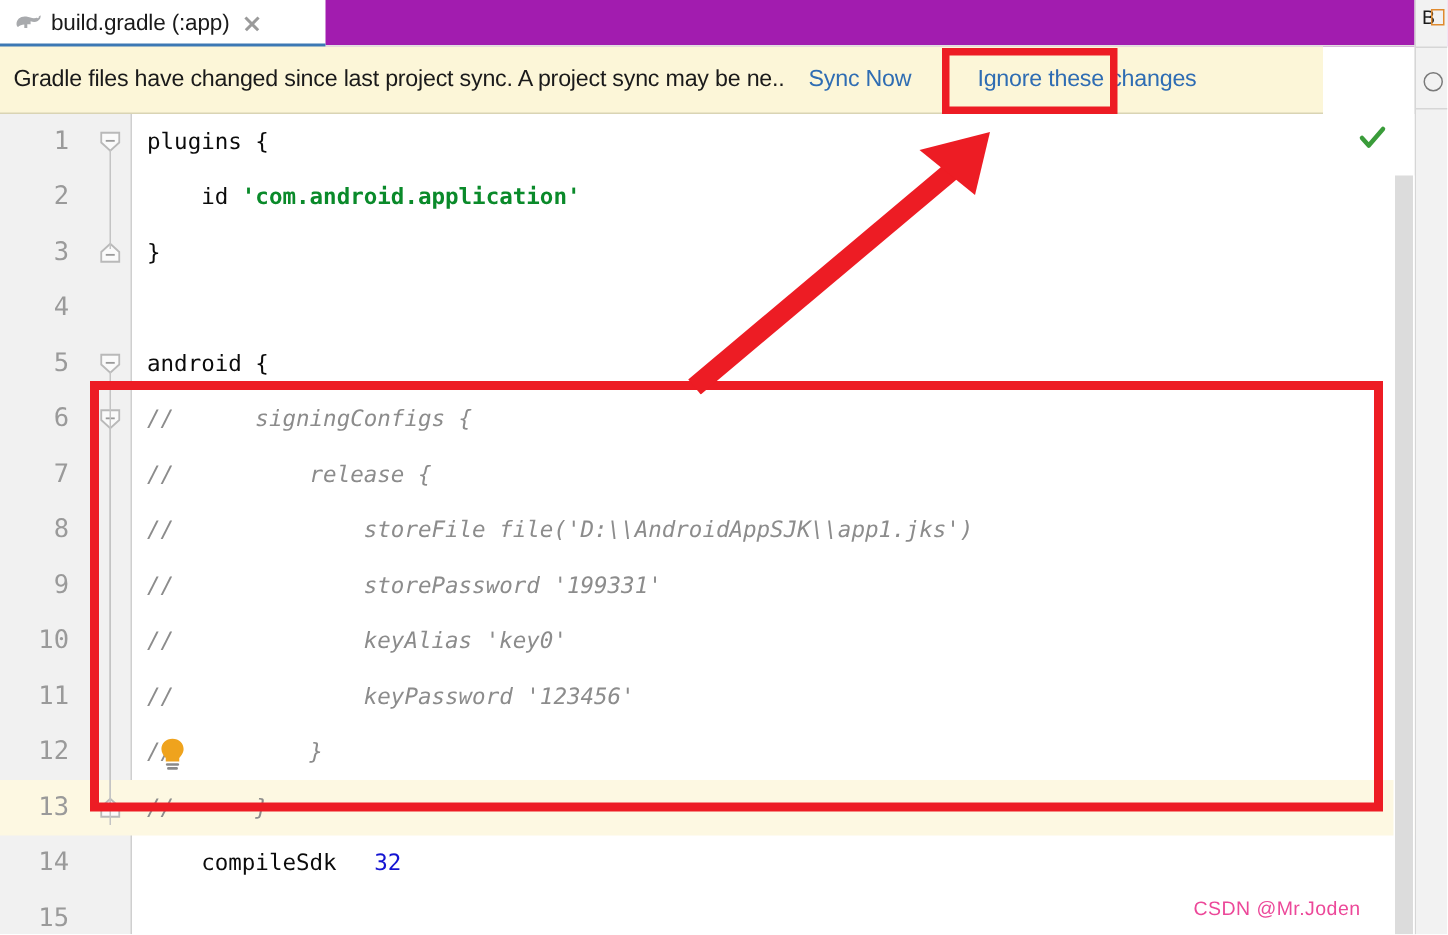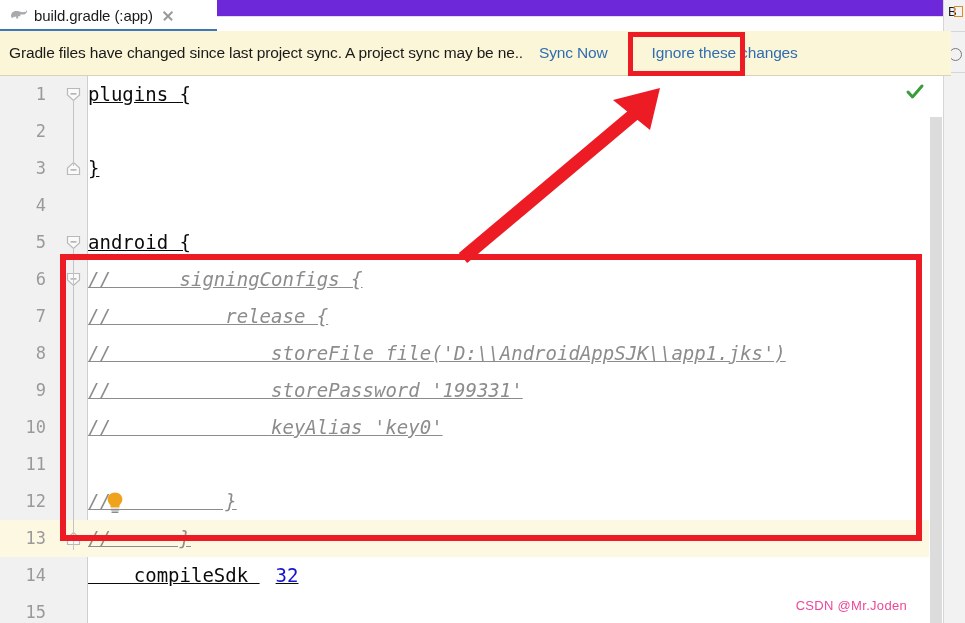--- a/index.html
+++ b/index.html
@@ -15,22 +15,22 @@
     width: 965px;
     height: 623px;
     overflow: hidden;
     background: #ffffff;
   }
 
   
   .tabbar {
     position: absolute;
     left: 0; top: 0;
-    width: 965px; height: 17px;
-    background: #6d28d9;
+    width: 965px; height: 31px;
+    background: #a21caf;
     border-bottom: 1px solid #e0e0e0;
     box-sizing: border-box;
   }
   .tab {
     position: absolute;
     left: 0; top: 0;
     height: 31px;
     width: 217px;
     background: #ffffff;
     display: flex;
@@ -111,21 +111,21 @@
     position: absolute;
     left: 0; top: 72px;
     width: 22px; height: 1px;
     background: #d6d6d6;
   }
 
   
   .notif {
     position: absolute;
     left: 0; top: 31px;
-    width: 951px; height: 45px;
+    width: 882px; height: 45px;
     background: #fcf6d8;
     border-bottom: 1px solid #d9d4b4;
     box-sizing: border-box;
     display: flex;
     align-items: center;
     white-space: nowrap;
     overflow: hidden;
   }
   .notif-text {
     font-size: 15.5px;
@@ -177,28 +177,27 @@
     left: 0; top: 0;
     width: 46px;
     text-align: right;
     font-family: "DejaVu Sans Mono", monospace;
     font-size: 17px;
     color: #9a9a9a;
     line-height: 37px;
   }
   .code {
     position: absolute;
-    left: 88px; top: 0;
+    left: 98px; top: 0;
     font-family: "DejaVu Sans Mono", monospace;
-    font-size: 19px;
+    font-size: 15px;
     line-height: 37px;
     color: #0b0b0b;
     white-space: pre;
     letter-spacing: 0px;
-    text-decoration: underline;
   }
   .code.comment {
     color: #8c8c8c;
     font-style: italic;
   }
   .str { color: #0a8a2a; font-weight: bold; }
   .num { color: #1414d2; margin-left: 16px; }
   .caret-line {
     position: absolute;
     left: 0;
@@ -303,20 +302,21 @@
         <div class="line" style="top: 0px;">
           <span class="lnum">1</span>
           <span class="code">plugins {</span>
         </div>
         <span class="fold" style="top: 11px;"><svg viewBox="0 0 15 15" width="15" height="15">
             <path d="M1.5 1.5 H13.5 V8 L7.5 13.5 L1.5 8 Z" fill="#fafafa" stroke="#b9b9b9" stroke-width="1.2"></path>
             <rect x="4.5" y="6.3" width="6" height="1.2" fill="#9a9a9a"></rect>
           </svg></span>
         <div class="line" style="top: 37px;">
           <span class="lnum">2</span>
+          <span class="code">    id <span class="str">'com.android.application'</span></span>
         </div>
         <div class="line" style="top: 74px;">
           <span class="lnum">3</span>
           <span class="code">}</span>
         </div>
         <span class="fold" style="top: 85px;"><svg viewBox="0 0 15 15" width="15" height="15">
             <path d="M7.5 1.5 L13.5 7 V13.5 H1.5 V7 Z" fill="#fafafa" stroke="#b9b9b9" stroke-width="1.2"></path>
             <rect x="4.5" y="8.3" width="6" height="1.2" fill="#9a9a9a"></rect>
           </svg></span>
         <div class="line" style="top: 111px;">
@@ -350,20 +350,21 @@
         <div class="line" style="top: 296px;">
           <span class="lnum">9</span>
           <span class="code comment">//              storePassword '199331'</span>
         </div>
         <div class="line" style="top: 333px;">
           <span class="lnum">10</span>
           <span class="code comment">//              keyAlias 'key0'</span>
         </div>
         <div class="line" style="top: 370px;">
           <span class="lnum">11</span>
+          <span class="code comment">//              keyPassword '123456'</span>
         </div>
         <div class="line" style="top: 407px;">
           <span class="lnum">12</span>
           <span class="code comment">//          }</span>
         </div>
         <span style="position: absolute; left: 104px; top: 415px; width: 22px; height: 24px;"><svg viewBox="0 0 22 24" width="22" height="24">
             <path d="M11 1.5 C6.6 1.5 3.6 4.6 3.6 8.3 C3.6 11 5.3 12.8 6.5 14.3 L6.5 16.6 L15.5 16.6 L15.5 14.3 C16.7 12.8 18.4 11 18.4 8.3 C18.4 4.6 15.4 1.5 11 1.5 Z" fill="#efa31d"></path>
             <rect x="6.6" y="17.8" width="8.8" height="1.7" rx="0.8" fill="#8a8a8a"></rect>
             <rect x="7.4" y="20.4" width="7.2" height="1.7" rx="0.8" fill="#8a8a8a"></rect>
           </svg></span>

